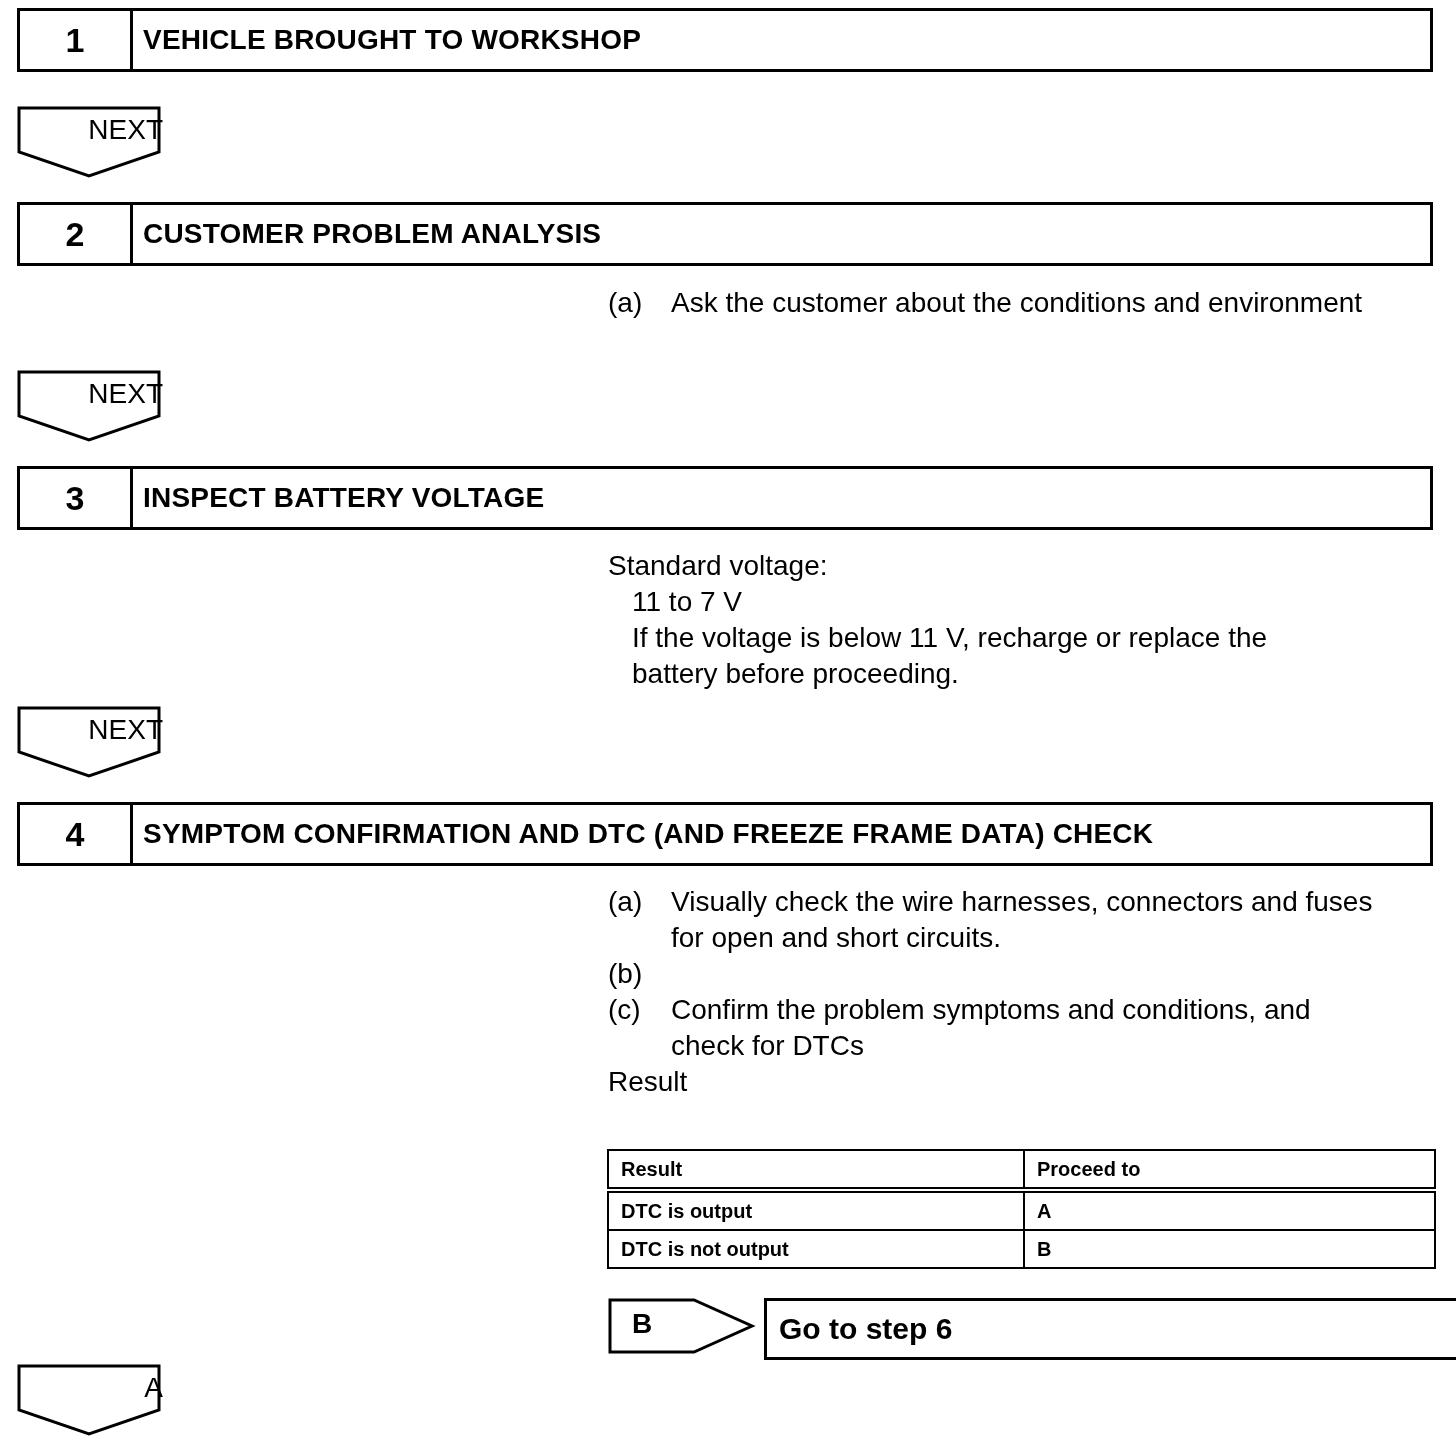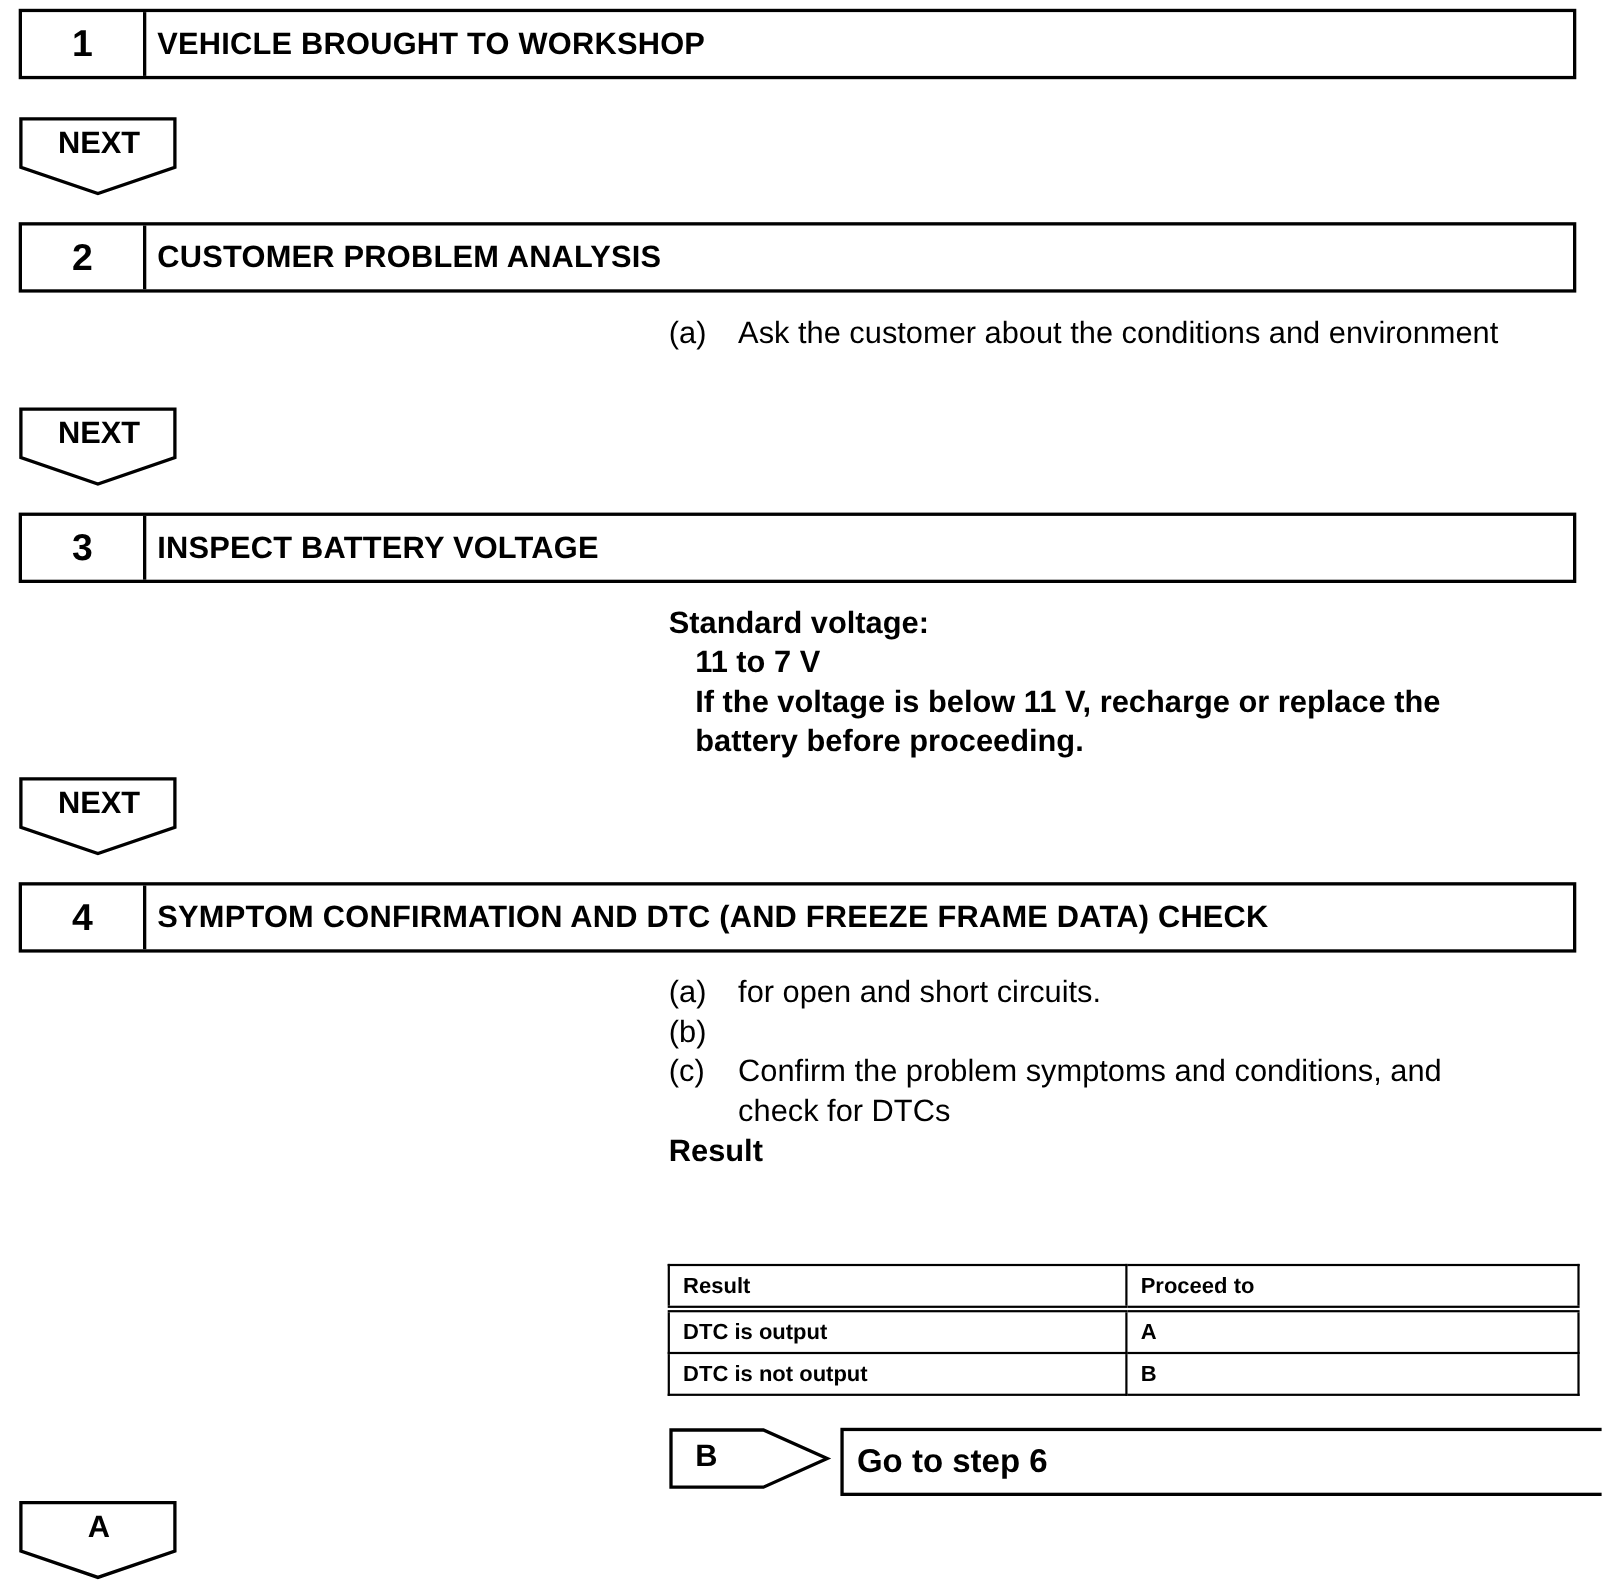--- a/index.html
+++ b/index.html
@@ -2,25 +2,25 @@
 <html><head>
 <meta charset="utf-8">
 <style>
   html, body { margin:0; padding:0; background:#fff; }
   body { width:1456px; height:1446px; position:relative; font-family:"Liberation Sans", sans-serif; color:#000; overflow:hidden; }
   .step { position:absolute; left:17px; width:1416px; height:64px; border:3px solid #000; box-sizing:border-box; display:flex; }
   .step .num { width:110px; border-right:3px solid #000; display:flex; align-items:center; justify-content:center; font-weight:bold; font-size:34px; }
   .step .title { flex:1; display:flex; align-items:center; padding-left:10px; font-weight:bold; font-size:28px; letter-spacing:0.2px; }
   .next { position:absolute; left:17px; width:146px; height:74px; }
   .next svg { position:absolute; left:0; top:0; }
-  .next span { position:absolute; left:0; width:146px; top:8px; text-align:center; font-weight:bold; font-size:28px; }
+  .next span { position:absolute; left:0; width:146px; top:8px; text-align:right; font-weight:normal; font-size:28px; }
   .body-text { position:absolute; left:608px; font-size:28px; line-height:36px; }
   .item { display:flex; }
   .item .lbl { width:63px; flex:none; }
-  .bold { font-weight:bold; }
+  .bold { font-weight:normal; }
   table.res { position:absolute; left:607px; top:1149px; width:829px; border-collapse:collapse; font-size:20px; font-weight:bold; }
   table.res td, table.res th { border:2px solid #000; height:36px; padding:0 0 0 12px; text-align:left; }
   table.res th { border-bottom:6px double #000; }
   .bbox { position:absolute; left:608px; top:1298px; width:148px; height:58px; }
   .bbox span { position:absolute; left:24px; top:10px; font-weight:bold; font-size:28px; }
   .goto { position:absolute; left:764px; top:1298px; width:772px; height:62px; border:3px solid #000; box-sizing:border-box; display:flex; align-items:center; padding-left:12px; font-weight:bold; font-size:30px; }
 </style>
 </head>
 <body>
 
@@ -80,20 +80,21 @@
 
 <div class="step" style="top:802px;">
   <div class="num">4</div>
   <div class="title">SYMPTOM CONFIRMATION AND DTC (AND FREEZE FRAME DATA) CHECK</div>
 </div>
 
 <div class="body-text" style="top:884px;">
   <div class="item">
     <div class="lbl">(a)</div>
     <div>
+        <div>Visually check the wire harnesses, connectors and fuses</div>
         <div>for open and short circuits.</div>
       </div>
   </div>
   <div class="item">
     <div class="lbl">(b)</div>
   </div>
   <div class="item">
     <div class="lbl">(c)</div>
     <div>
         <div>Confirm the problem symptoms and conditions, and</div>

